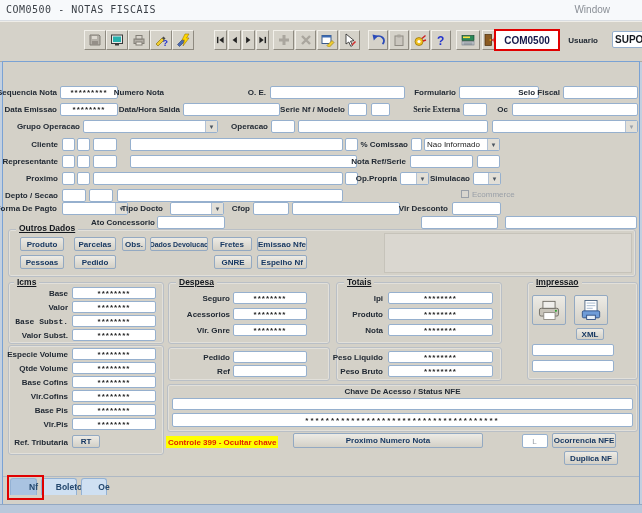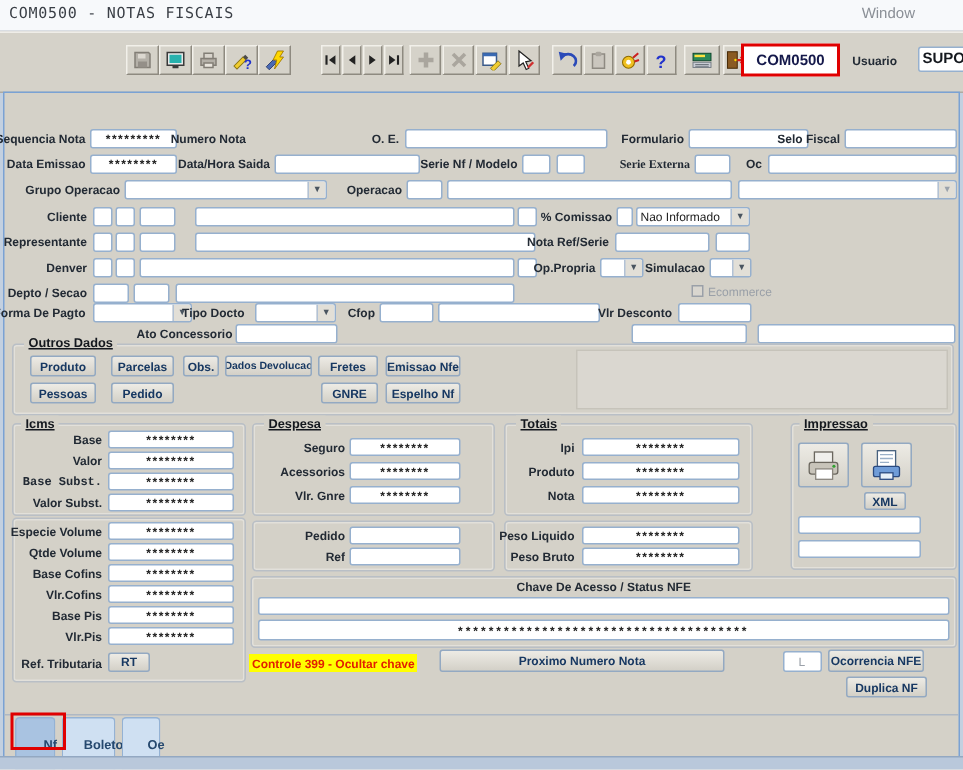--- a/index.html
+++ b/index.html
@@ -24,21 +24,21 @@
   .combo .cv{flex:1;font:8px "Liberation Sans",sans-serif;color:#222;padding-left:2px;white-space:nowrap;}
   .combo .ar{width:11px;align-self:stretch;background:#e2dfd7;border-left:1px solid #b2c2d6;display:flex;align-items:center;justify-content:center;font-size:6px;color:#4a5560;}
   .combo.dis .ar{color:#9aa2ac;}
   .grp{position:absolute;border:1px solid #b9bfc6;border-radius:3px;box-shadow:inset 0 0 0 1px #e2e0da;box-sizing:border-box;}
   .gtitle{position:absolute;background:#d4d1c8;padding:0 3px;font:700 8.5px "Liberation Sans",sans-serif;color:#14181e;white-space:nowrap;text-decoration:underline;}
   .btn{position:absolute;background:linear-gradient(#edebe5,#d3d0c7);border:1px solid #93a9c2;border-radius:2px;box-sizing:border-box;
        display:flex;align-items:center;justify-content:center;font:700 8px "Liberation Sans",sans-serif;color:#173862;white-space:nowrap;overflow:hidden;}
   .panel{position:absolute;background:#dad7d0;border:1px solid #c6c3ba;box-sizing:border-box;}
   .annot{position:absolute;border:2px solid #e00000;pointer-events:none;}
   .note{position:absolute;background:#ffff00;color:#e22000;font:700 8px "Liberation Sans",sans-serif;display:flex;align-items:center;padding:0 2px;white-space:nowrap;}
-  .tab{position:absolute;top:478px;height:35px;background:#cfe0f2;border:1px solid #94b2d4;border-bottom:none;border-radius:3px 3px 0 0;box-sizing:border-box;
+  .tab{position:absolute;top:478px;height:17px;background:#cfe0f2;border:1px solid #94b2d4;border-bottom:none;border-radius:3px 3px 0 0;box-sizing:border-box;
        display:flex;align-items:center;justify-content:center;font:700 8.5px "Liberation Sans",sans-serif;color:#25486e;padding-left:20px;}
   .tab.active{background:#a9c3e1;}
   .bluefield{color:#3a50d0 !important;font:12px "Liberation Sans",sans-serif !important;letter-spacing:.5px !important;}
   .grayL{color:#9aa0a8 !important;font-weight:400 !important;}
   .chk{position:absolute;width:8px;height:8px;background:#d9d6cf;border:1px solid #9aa0a8;box-sizing:border-box;}
   .dislabel{position:absolute;font:8px "Liberation Sans",sans-serif;color:#9aa0a8;white-space:nowrap;}
   .hline{position:absolute;left:3px;top:476px;width:636px;height:0;border-top:1px solid #aeb8c4;}
   .bottomstrip{position:absolute;left:0;top:504px;width:642px;height:9px;background:#b9c8db;border-top:1px solid #93a8c2;}
 </style>
 </head>
@@ -234,21 +234,21 @@
 
   <div class="lbl" style="right:584px;top:157px;">Representante</div>
   <div class="fld txt" style="left:62px;top:155px;width:13px;height:13px;"></div>
   <div class="fld txt" style="left:77px;top:155px;width:13px;height:13px;"></div>
   <div class="fld txt" style="left:93px;top:155px;width:24px;height:13px;"></div>
   <div class="fld txt" style="left:130px;top:155px;width:227px;height:13px;"></div>
   <div class="lbl" style="right:236px;top:157px;">Nota Ref/Serie</div>
   <div class="fld txt" style="left:410px;top:155px;width:63px;height:13px;"></div>
   <div class="fld txt" style="left:477px;top:155px;width:23px;height:13px;"></div>
 
-  <div class="lbl" style="right:584px;top:174px;">Denver</div>
+  <div class="lbl" style="right:584px;top:174px;">Proximo</div>
   <div class="fld txt" style="left:62px;top:172px;width:13px;height:13px;"></div>
   <div class="fld txt" style="left:77px;top:172px;width:13px;height:13px;"></div>
   <div class="fld txt" style="left:93px;top:172px;width:250px;height:13px;"></div>
   <div class="fld txt" style="left:345px;top:172px;width:13px;height:13px;"></div>
   <div class="lbl" style="right:245px;top:174px;">Op.Propria</div>
   <div class="combo" style="left:400px;top:172px;width:29px;height:13px;">
     <span class="cv"></span>
       <span class="ar">▼</span>
   </div>
   <div class="lbl" style="right:172px;top:174px;">Simulacao</div>

